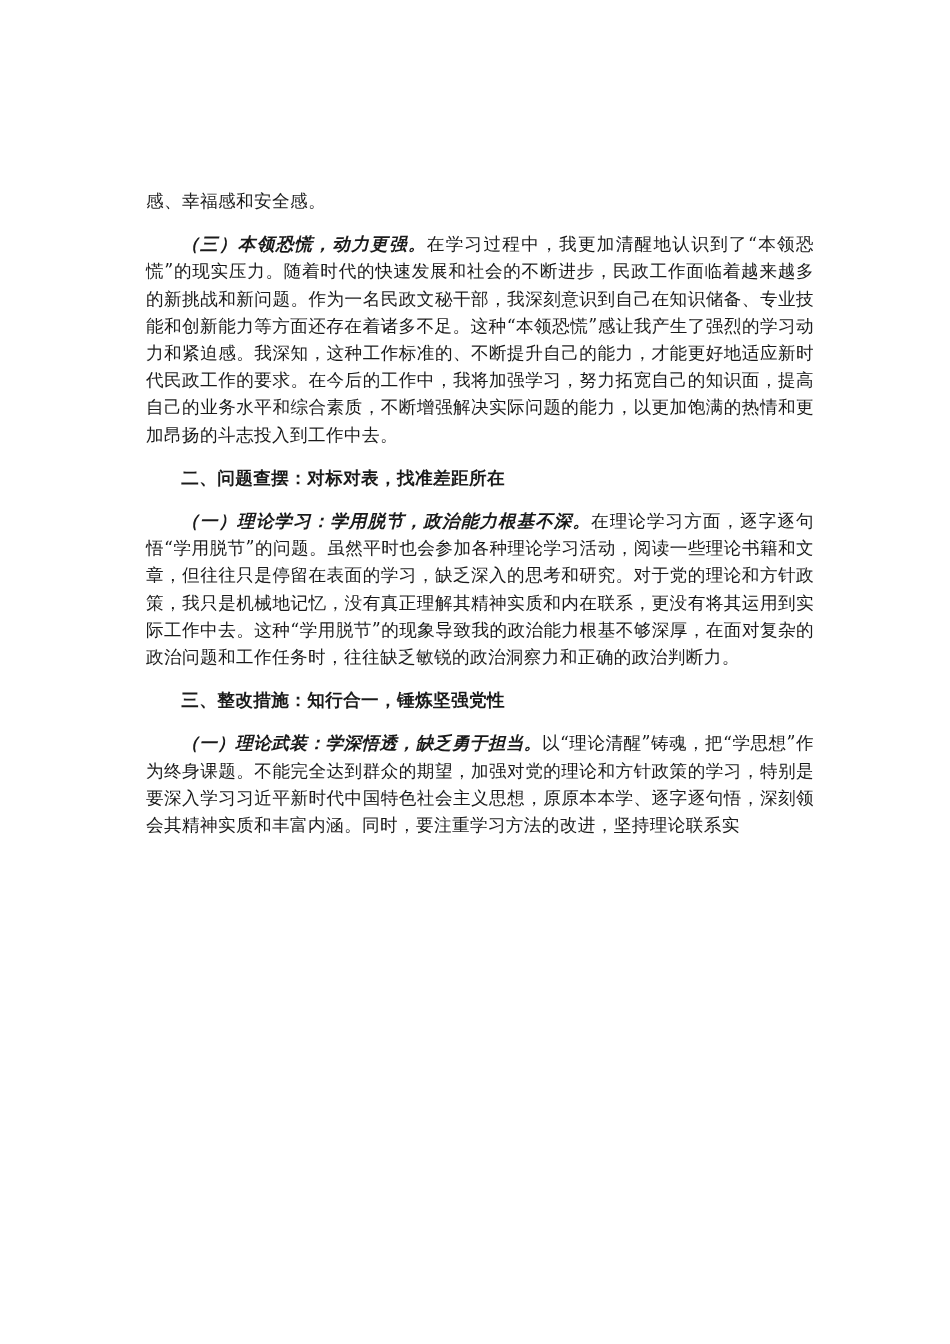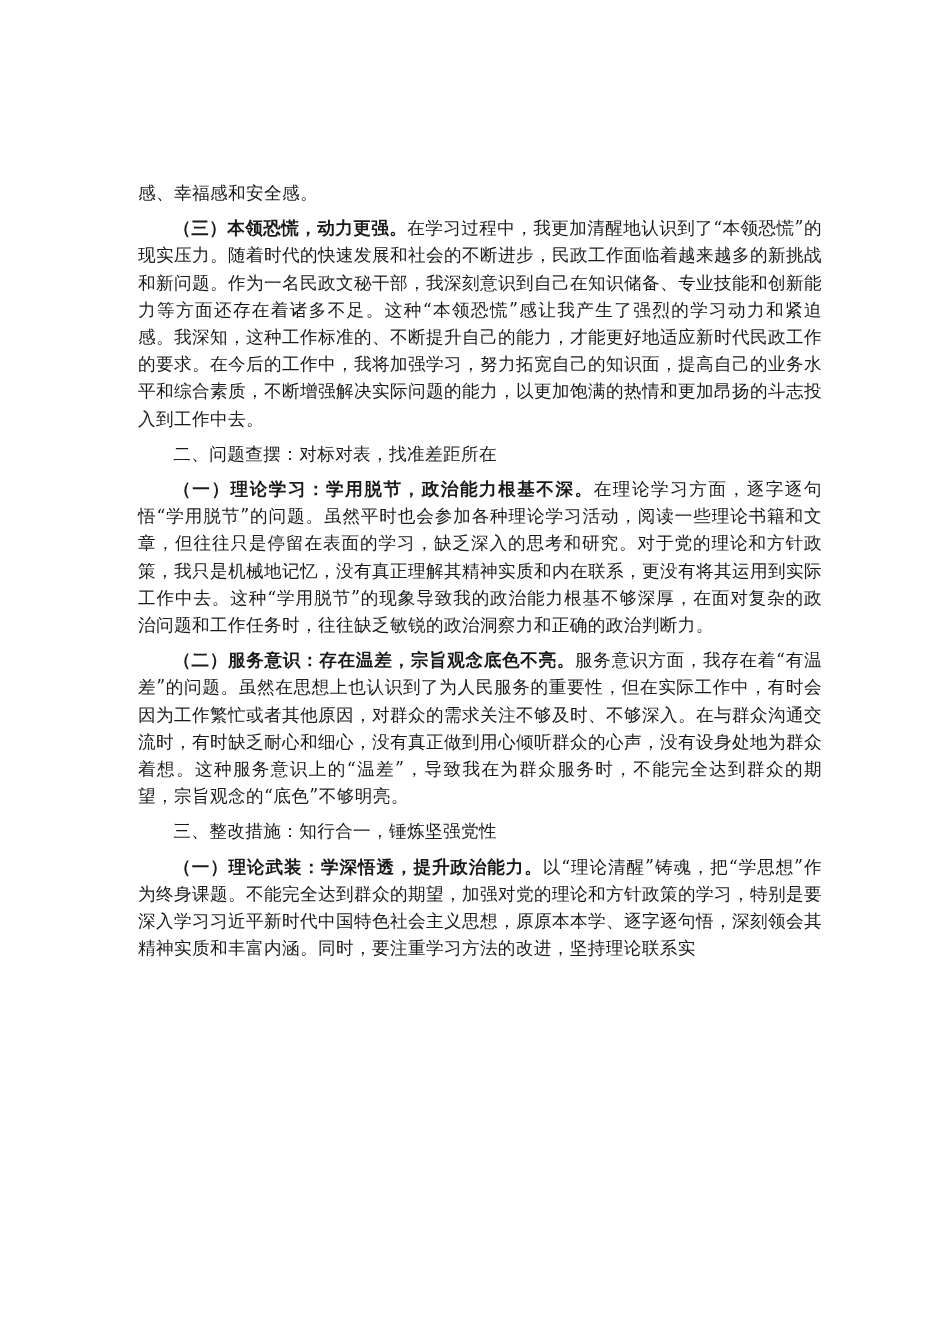--- a/index.html
+++ b/index.html
@@ -10,37 +10,36 @@
     top: 172px;
     width: 700px;
     font-family: "DejaVu Serif", "Liberation Serif", serif;
     font-size: 17.6px;
     line-height: 27.2px;
     color: #1a1a1a;
     text-align: justify;
     text-justify: inter-character;
     letter-spacing: 0.4px;
   }
-  .page p { margin: 8px; }
+  .page p { margin: 16px; }
   .indent { text-indent: 2em; }
-  .bold { font-weight: bold; font-family: "DejaVu Sans", "Liberation Sans", sans-serif; }
-  .heading { text-indent: 2em; font-weight: normal; font-family: "DejaVu Sans", "Liberation Sans", sans-serif; }
+  .bold { font-weight: bold; font-family: "DejaVu Sans", "Liberation Sans", sans-serif; font-style: italic; }
+  .heading { text-indent: 2em; font-weight: bold; font-family: "DejaVu Sans", "Liberation Sans", sans-serif; }
 </style>
 </head>
 <body>
 
 <div class="page">
   <p>感、幸福感和安全感。</p>
 
   <p class="indent"><span class="bold">（三）本领恐慌，动力更强。</span><span>在学习过程中，我更加清醒地认识到了“本领恐慌”的现实压力。随着时代的快速发展和社会的不断进步，民政工作面临着越来越多的新挑战和新问题。作为一名民政文秘干部，我深刻意识到自己在知识储备、专业技能和创新能力等方面还存在着诸多不足。这种“本领恐慌”感让我产生了强烈的学习动力和紧迫感。我深知，这种工作标准的、不断提升自己的能力，才能更好地适应新时代民政工作的要求。在今后的工作中，我将加强学习，努力拓宽自己的知识面，提高自己的业务水平和综合素质，不断增强解决实际问题的能力，以更加饱满的热情和更加昂扬的斗志投入到工作中去。</span></p>
 
   <p class="heading">二、问题查摆：对标对表，找准差距所在</p>
 
   <p class="indent"><span class="bold">（一）理论学习：学用脱节，政治能力根基不深。</span><span>在理论学习方面，逐字逐句悟“学用脱节”的问题。虽然平时也会参加各种理论学习活动，阅读一些理论书籍和文章，但往往只是停留在表面的学习，缺乏深入的思考和研究。对于党的理论和方针政策，我只是机械地记忆，没有真正理解其精神实质和内在联系，更没有将其运用到实际工作中去。这种“学用脱节”的现象导致我的政治能力根基不够深厚，在面对复杂的政治问题和工作任务时，往往缺乏敏锐的政治洞察力和正确的政治判断力。</span></p>
 
-  <p class="indent"><span class="bold">（二）服务意识：存在温差，宗旨观念底色不亮。</span><span>服务意识方面，我存在着“有温差”的问题。虽然在思想上也认识到了为人民服务的重要性，但在实际工作中，有时会因为工作繁忙或者其他原因，对群众的需求关注不够及时、不够深入。在与群众沟通交流时，有时缺乏耐心和细心，没有真正做到用心倾听群众的心声，没有设身处地为群众着想。这种服务意识上的“温差”，导致我在为群众服务时，不能完全达到群众的期望，宗旨观念的“底色”不够明亮。</span></p>
 
 
 
   <p class="heading">三、整改措施：知行合一，锤炼坚强党性</p>
 
-  <p class="indent"><span class="bold">（一）理论武装：学深悟透，提升政治能力。</span><span>以“理论清醒”铸魂，把“学思想”作为终身课题。不能完全达到群众的期望，加强对党的理论和方针政策的学习，特别是要深入学习习近平新时代中国特色社会主义思想，原原本本学、逐字逐句悟，深刻领会其精神实质和丰富内涵。同时，要注重学习方法的改进，坚持理论联系实</span></p>
+  <p class="indent"><span class="bold">（一）理论武装：学深悟透，缺乏勇于担当。</span><span>以“理论清醒”铸魂，把“学思想”作为终身课题。不能完全达到群众的期望，加强对党的理论和方针政策的学习，特别是要深入学习习近平新时代中国特色社会主义思想，原原本本学、逐字逐句悟，深刻领会其精神实质和丰富内涵。同时，要注重学习方法的改进，坚持理论联系实</span></p>
 </div>
 
 </body></html>

